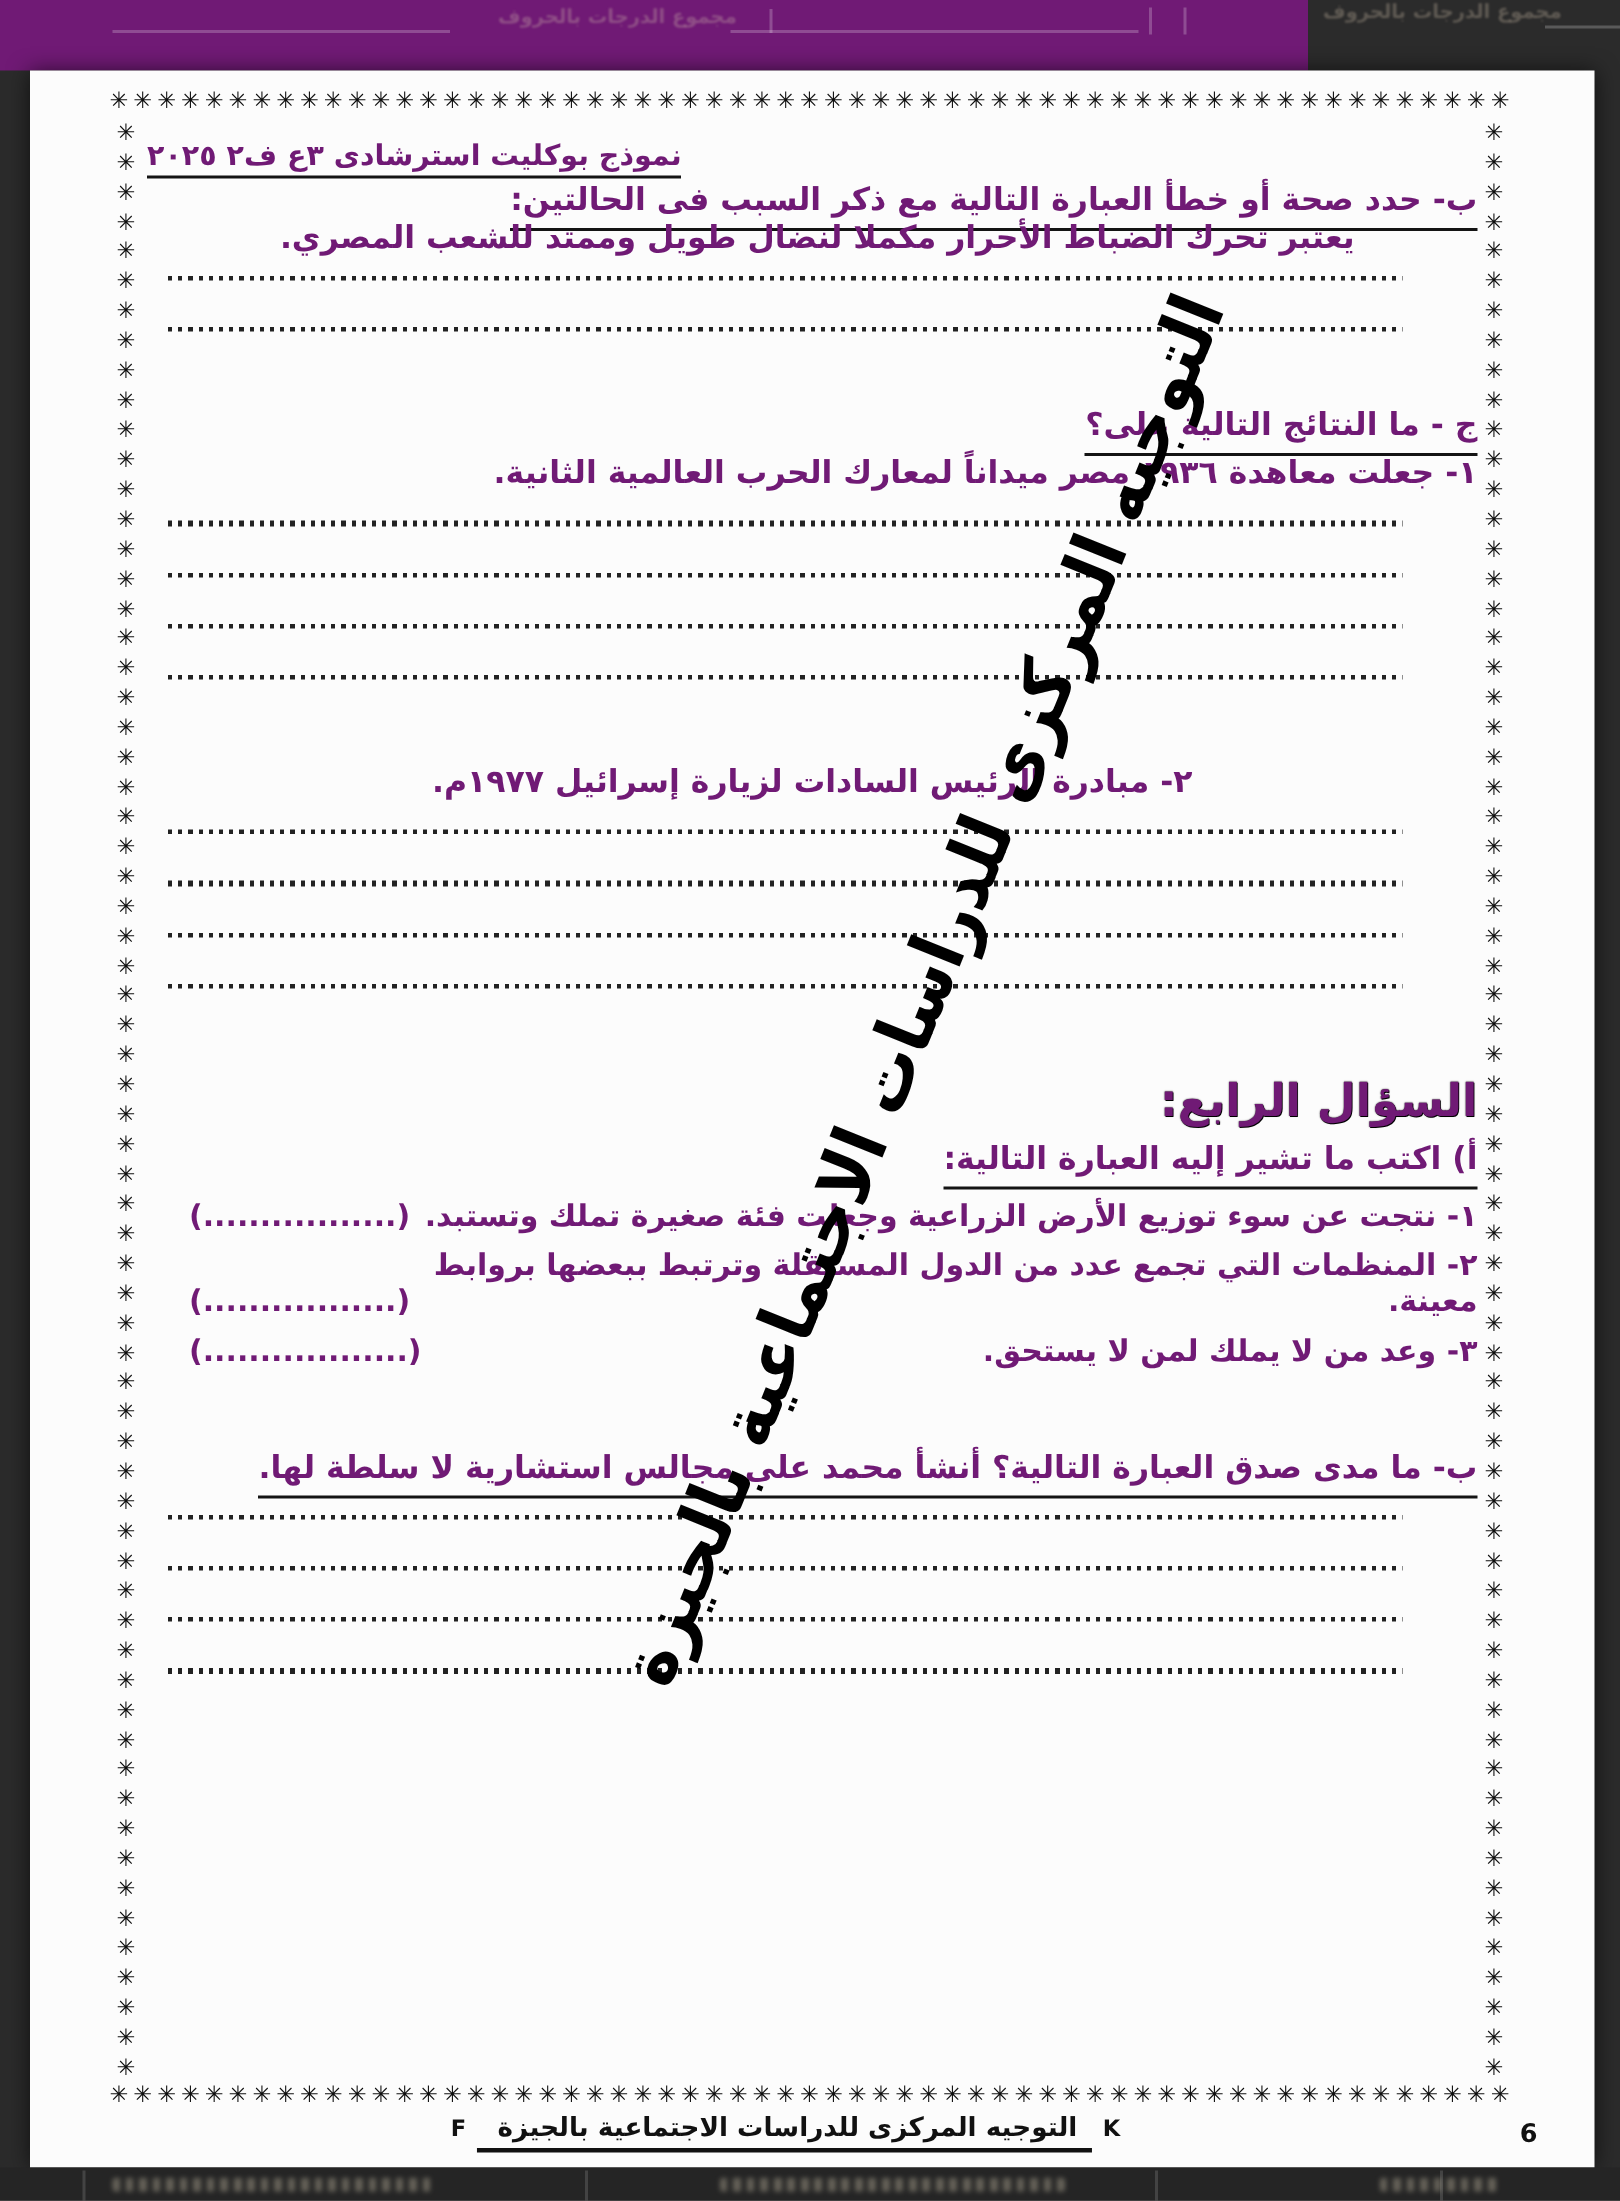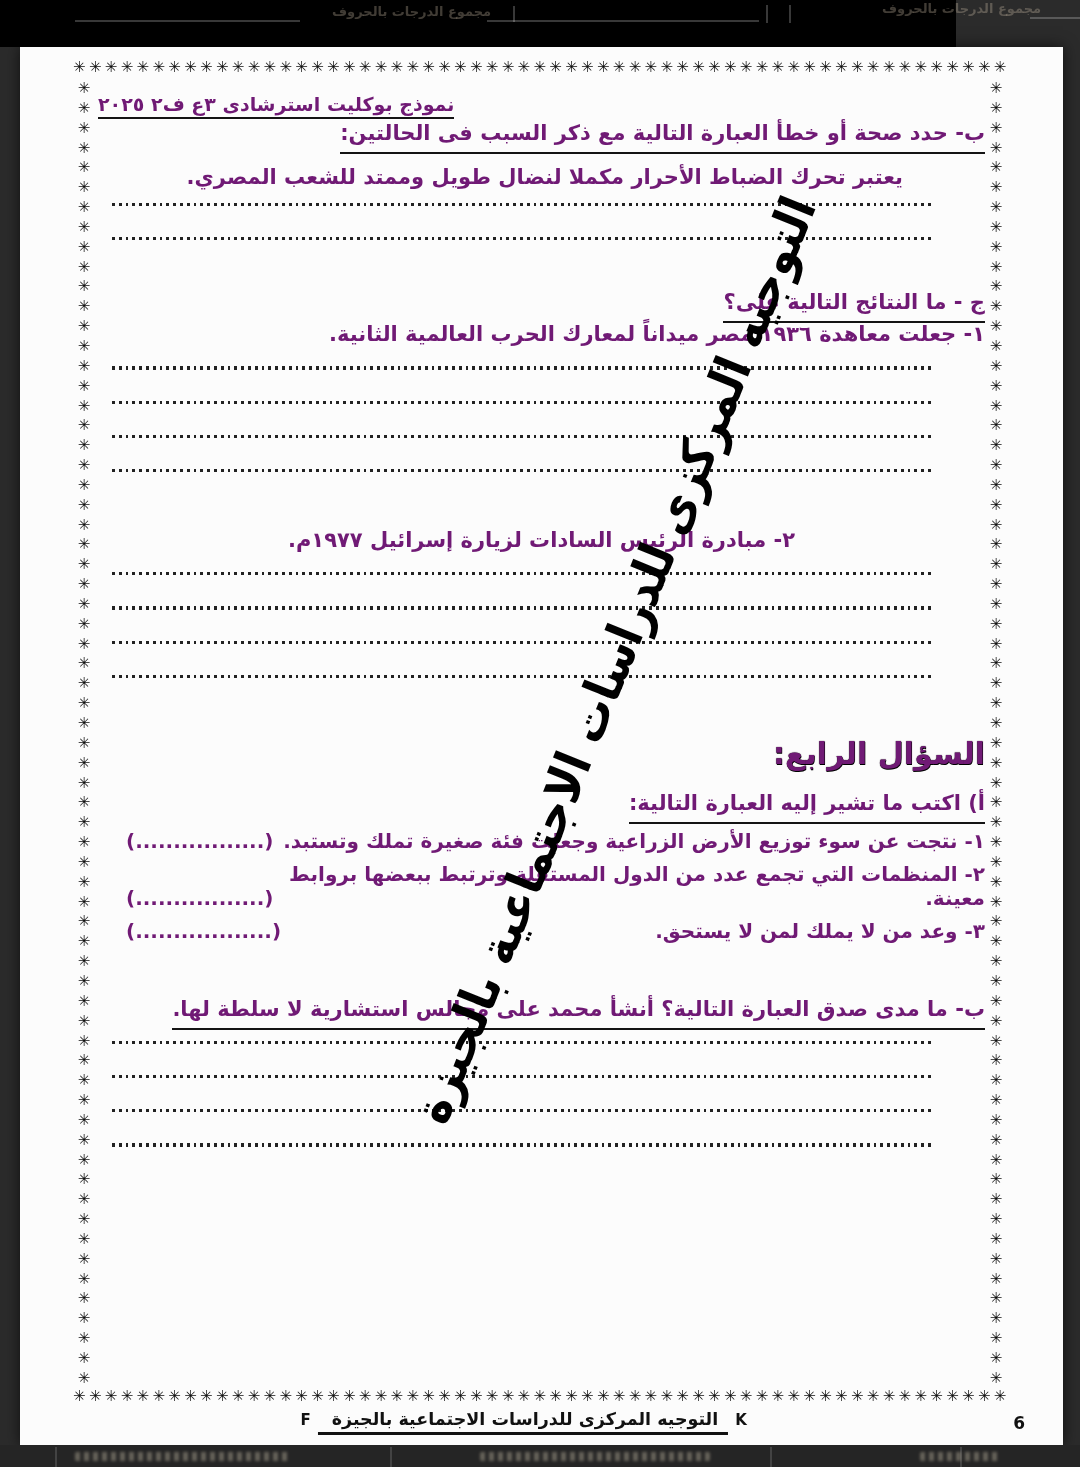--- a/index.html
+++ b/index.html
@@ -1,48 +1,48 @@
 <!DOCTYPE html>
 <html lang="ar"><head>
 <meta charset="utf-8">
 <style>
   html,body{margin:0;padding:0;width:1080px;height:1467px;overflow:hidden;
     background:#2b2b2b;font-family:"DejaVu Sans",sans-serif;}
-  .topbar{position:absolute;left:0;top:0;width:956px;height:47px;background:#000000;}
+  .topbar{position:absolute;left:0;top:0;width:872px;height:47px;background:#701a75;}
   .tb-label{position:absolute;font-size:13px;font-weight:bold;color:rgba(215,200,175,.30);
     direction:rtl;white-space:nowrap;filter:blur(.6px);}
   .tb-line{position:absolute;height:2px;background:rgba(255,255,255,.22);}
   .tb-tick{position:absolute;width:2px;background:rgba(255,255,255,.22);}
   .page{position:absolute;left:20px;top:47px;width:1043px;height:1398px;background:#fcfcfc;
     box-shadow:0 0 14px rgba(0,0,0,.65);overflow:hidden;}
   .b-row{position:absolute;left:53px;right:56px;display:flex;justify-content:space-between;
     font-size:15px;color:#0d0d0d;font-weight:bold;}
   .b-top{top:11px;}
   .b-bottom{bottom:40px;}
   .b-col{position:absolute;top:32px;bottom:58px;width:22px;display:flex;flex-direction:column;
     justify-content:space-between;align-items:center;font-size:15px;color:#0d0d0d;font-weight:bold;}
   .b-left{left:53px;}
   .b-right{right:56px;}
   .content{position:absolute;left:78px;top:36px;width:887px;bottom:40px;direction:rtl;
     color:#701a75;font-weight:bold;}
   .hdr-note{direction:rtl;text-align:left;font-size:19px;margin-top:10px;}
   .hdr-note span{border-bottom:2.5px solid #141414;padding-bottom:2px;}
   .h-underline{border-bottom:2.5px solid #141414;padding-bottom:7px;}
   .sec-b-heading{text-align:right;font-size:21px;margin-top:6px;}
-  .statement{text-align:right;padding-left:0;padding-right:82px;font-size:21px;margin-top:20px;}
+  .statement{text-align:right;padding-left:0;padding-right:82px;font-size:21px;margin-top:1px;}
   .lines{margin-top:14px;}
   .dotted{height:3.2px;margin:0 50px 31px 14px;
     background:repeating-linear-gradient(to right,#222 0 2.8px,transparent 2.8px 6.8px);}
   .sec-c-heading{text-align:right;font-size:21px;margin-top:50px;}
   .c-item1{text-align:right;font-size:21px;margin-top:8px;}
   .lines-4{margin-top:20px;}
   .c-item2{text-align:center;font-size:21px;margin-top:56px;}
   .q4-title{text-align:right;font-size:30px;font-weight:700;margin-top:58px;
     text-shadow:0 0 1px #000, .5px .5px 0 #000;}
-  .a-heading{font-size:21px;margin-top:20px;}
+  .a-heading{font-size:21px;margin-top:8px;}
   .qa-rows{margin-top:14px;padding-left:28px;}
   .qa-row{display:flex;direction:rtl;justify-content:space-between;align-items:flex-end;
     font-size:20px;margin-bottom:9px;}
   .qa-blank{white-space:nowrap;}
   .b2-heading{text-align:right;font-size:21px;margin-top:54px;}
   .watermark{position:absolute;left:595px;top:613px;white-space:nowrap;direction:rtl;
     font-size:50px;font-weight:bold;letter-spacing:1.5px;color:#000;
     transform:translate(-50%,-50%) rotate(-68deg) scaleX(0.9);z-index:5;}
   .footer{position:absolute;left:0;right:0;bottom:6px;height:34px;direction:ltr;}
   .f-group{position:absolute;left:50%;transform:translateX(-54%);bottom:4px;display:flex;

